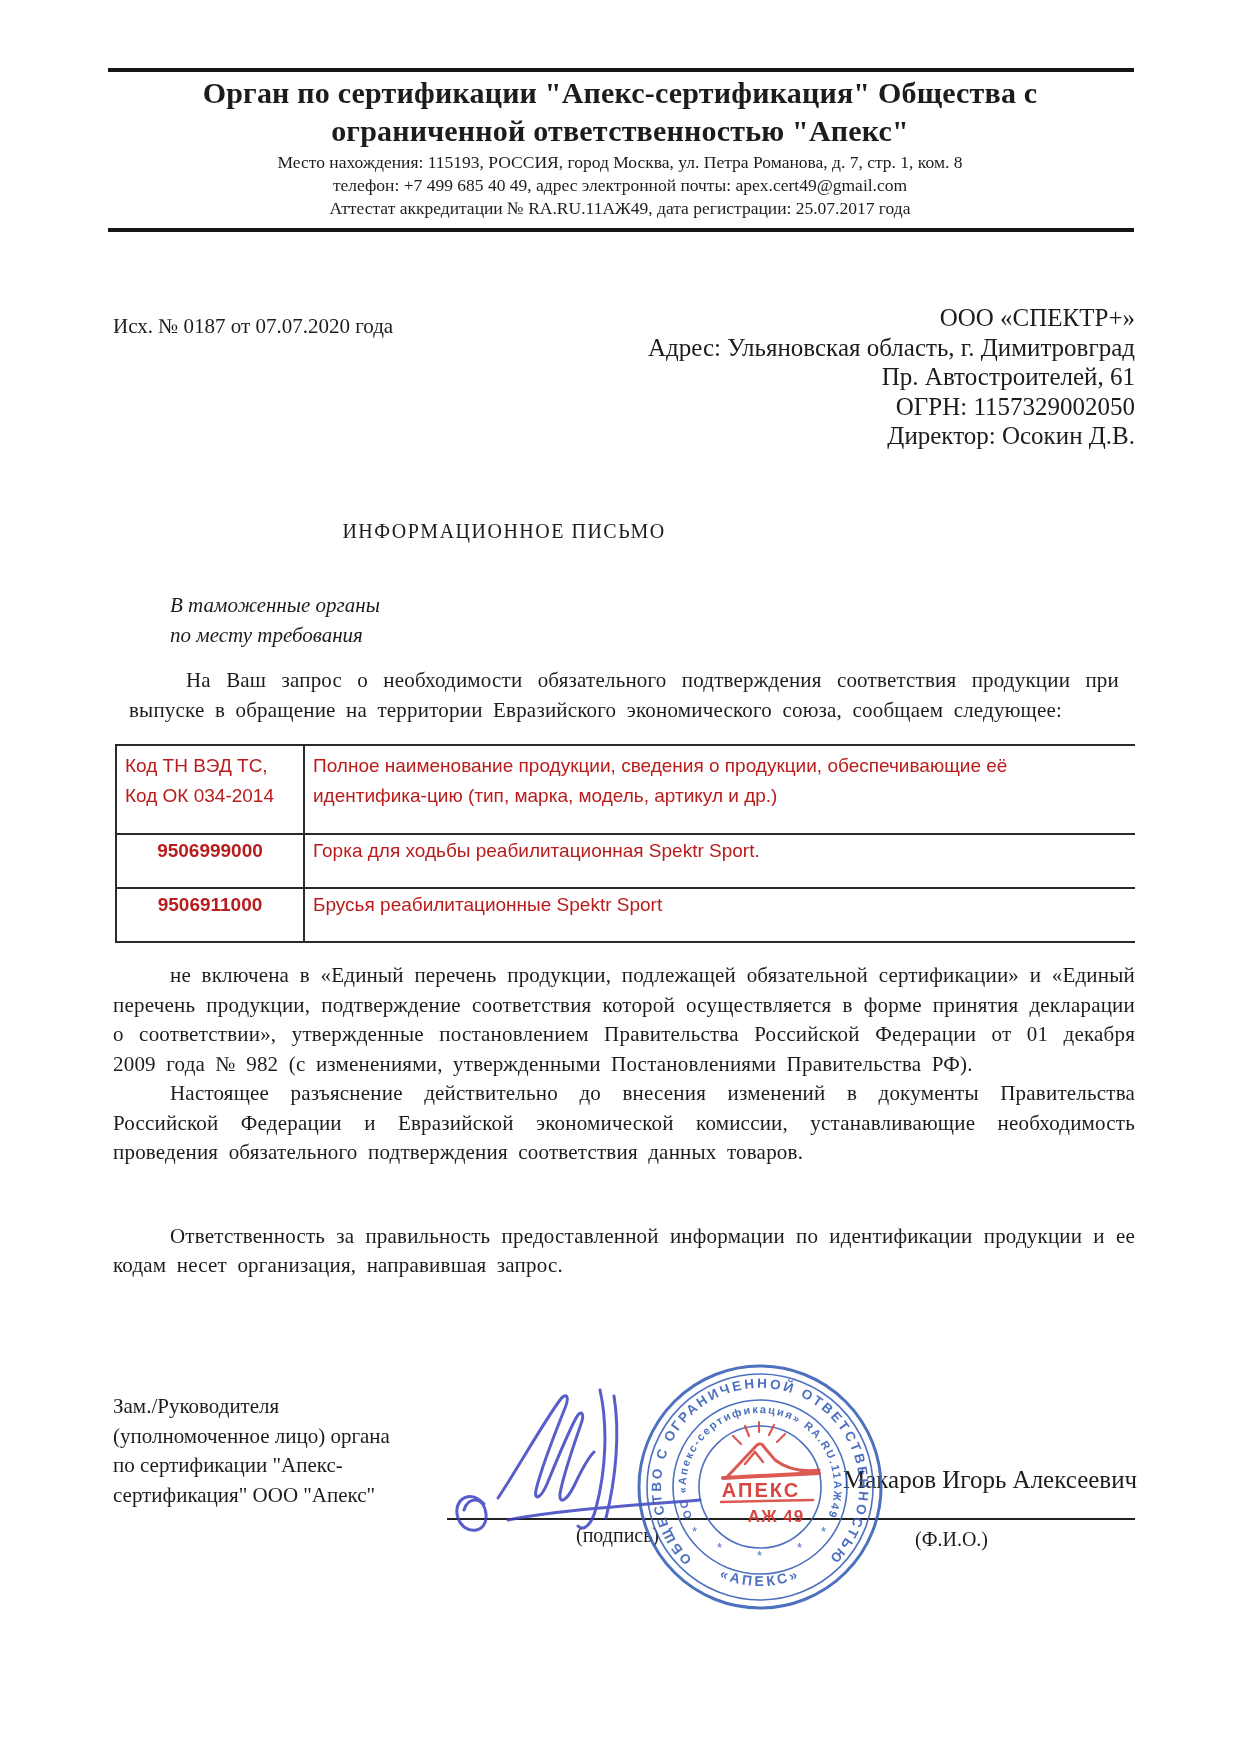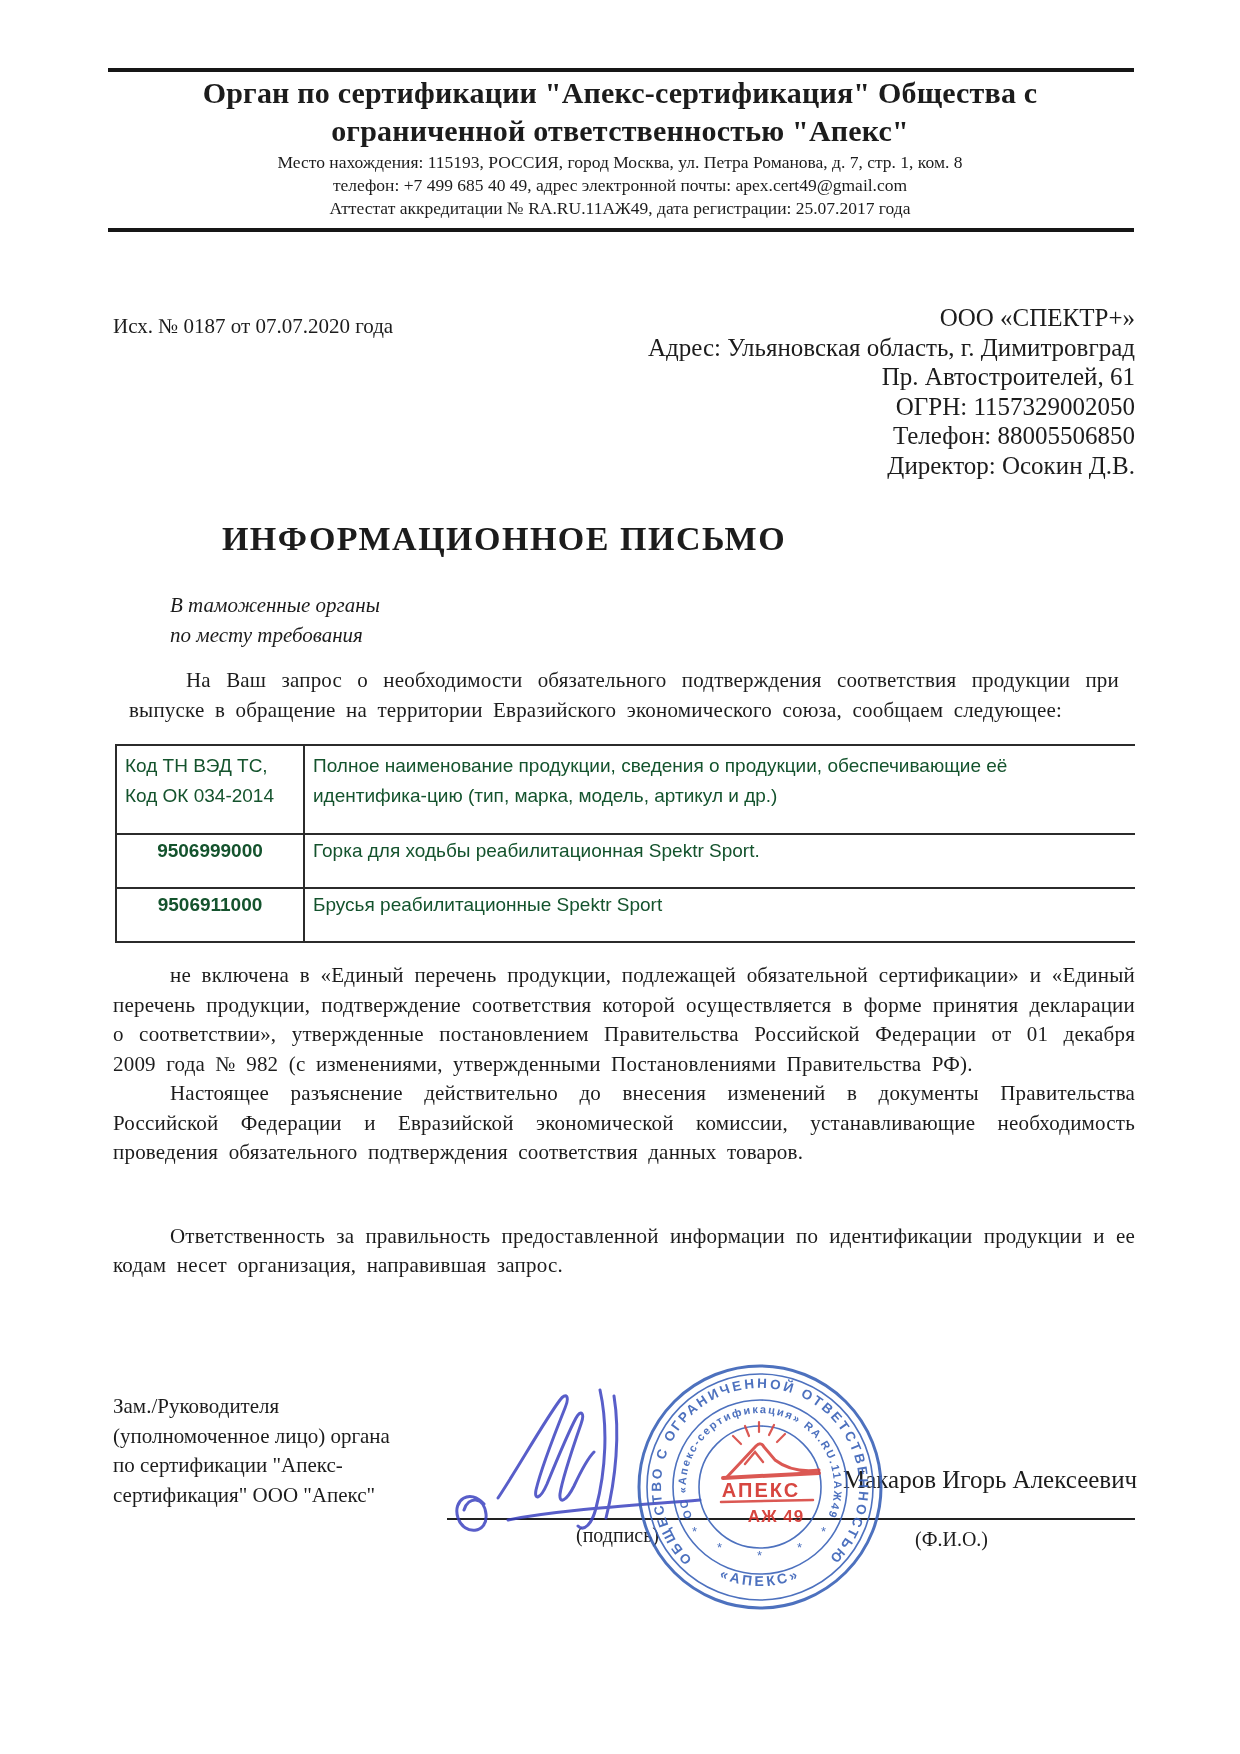--- a/index.html
+++ b/index.html
@@ -14,33 +14,33 @@
     font-weight:bold;font-size:30px;line-height:38px;letter-spacing:.2px;
   }
   .lh-line{text-align:center;font-size:17.5px;line-height:23px;}
   .lh-block{position:absolute;top:151px;left:110px;width:1020px;}
   
   .ref{position:absolute;left:113px;top:281px;font-size:21px;margin-top:33px;}
   .recipient{position:absolute;right:105px;top:303px;text-align:right;font-size:25px;line-height:29.5px;}
   
   .doc-title{
     position:absolute;top:520px;left:0;width:1008px;text-align:center;
-    font-weight:bold;font-size:34px;letter-spacing:1.5px;
+    font-weight:normal;font-size:20px;letter-spacing:1.5px;
   }
   
   .body-block{position:absolute;left:113px;top:591px;width:1022px;font-size:21px;line-height:29.5px;}
   .body-block .ind{text-indent:57px;font-style:italic;}
   .body-block p{margin:16px;text-align:justify;text-indent:57px;word-spacing:5px;letter-spacing:.2px;}
   .paras{position:absolute;left:113px;top:961px;width:1022px;font-size:21px;line-height:29.5px;}
   .paras p{margin:0;text-align:justify;text-indent:57px;word-spacing:5px;letter-spacing:.2px;}
   .paras p.gap{margin-top:54px;}
   
   table.codes{
     position:absolute;left:115px;top:744px;width:1020px;border-collapse:collapse;
-    font-family:"Liberation Sans", sans-serif;font-size:19px;color:#14532d;
+    font-family:"Liberation Sans", sans-serif;font-size:19px;color:#b91c1c;
   }
   table.codes td{border:2px solid #2b2b2b;border-right:none;vertical-align:top;padding:5px 8px 4px 8px;}
   table.codes td.c1{width:170px;}
   table.codes tr.hdr td{height:78px;}
   table.codes tr.hdr .hl{line-height:30px;}
   table.codes tr.row td{height:43px;}
   table.codes td.code{text-align:center;font-weight:bold;}
   
   .signer{position:absolute;left:113px;top:1392px;width:400px;font-size:21px;line-height:29.5px;}
   .sig-rule{position:absolute;left:447px;top:1518px;width:688px;border-top:2px solid #222;z-index:1;}
@@ -65,21 +65,20 @@
 
 <div class="rule" style="top:228px"></div>
 
 <div class="ref">Исх. № 0187 от 07.07.2020 года</div>
 
 <div class="recipient">
   <div>ООО «СПЕКТР+»</div>
   <div>Адрес: Ульяновская область, г. Димитровград</div>
   <div>Пр. Автостроителей, 61</div>
   <div>ОГРН: 1157329002050</div>
-  <div>Телефон: 88005506850</div>
   <div>Директор: Осокин Д.В.</div>
 </div>
 
 <div class="doc-title">ИНФОРМАЦИОННОЕ ПИСЬМО</div>
 
 <div class="body-block">
   <div class="ind">В таможенные органы</div>
   <div class="ind">по месту требования</div>
   <p>На Ваш запрос о необходимости обязательного подтверждения соответствия продукции при выпуске в обращение на территории Евразийского экономического союза, сообщаем следующее:</p>
 </div>

